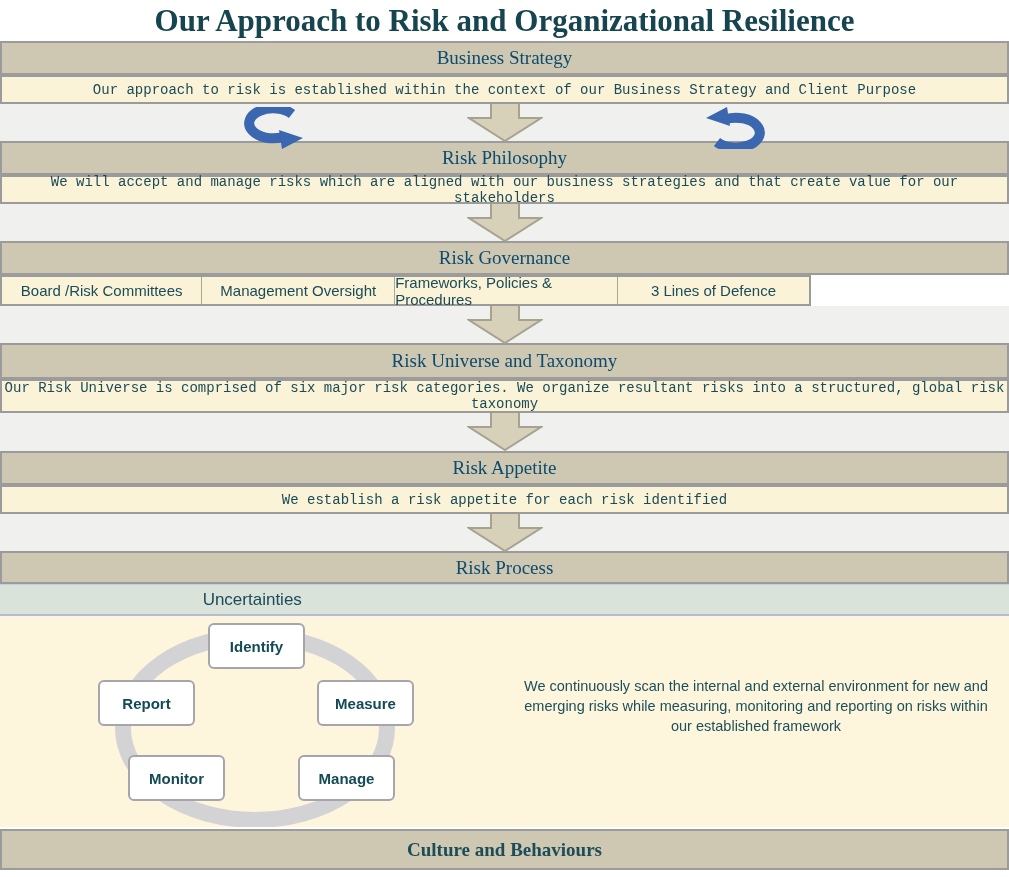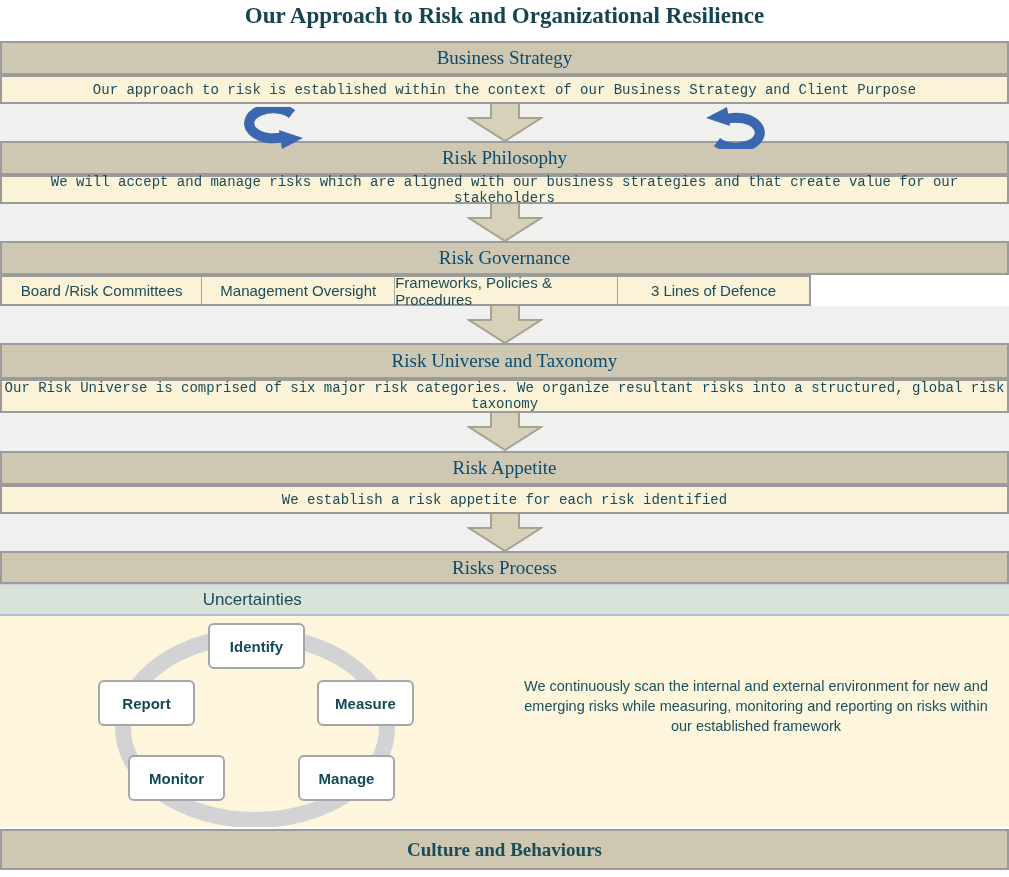--- a/index.html
+++ b/index.html
@@ -8,21 +8,21 @@
     width: 1009px; height: 877px;
     font-family: "Liberation Sans", sans-serif;
     color: #1b4b58;
     overflow: hidden;
   }
   .page { width: 1009px; position: relative; }
 
   .title {
     text-align: center;
     font-family: "Liberation Serif", serif;
-    font-size: 23px;
+    font-size: 31px;
     font-weight: 600;
     color: #16444f;
     padding-top: 3px;
     height: 41px;
   }
 
   .band {
     width: 1009px;
     border: 2px solid #9b9b9b;
     display: flex; align-items: center; justify-content: center;
@@ -227,21 +227,21 @@
 
   <div class="gap">
     <span class="down-arrow">
       <svg width="76" height="38" viewBox="0 0 76 38">
         <polygon points="24,-3 24,14 2,14 38,37 74,14 52,14 52,-3" fill="#d8d1b9" stroke="#a6a292" stroke-width="2"></polygon>
       </svg>
     </span>
   </div>
 
   <div class="band band-header" style="height:33px">
-    <span>Risks Process</span>
+    <span>Risk Process</span>
   </div>
   <div class="split-row">
     <div class="split-cell">Uncertainties</div>
   </div>
 
   <div class="process-content">
     <div class="process-left">
       <span class="cycle-ring">
         <svg width="503" height="211" viewBox="0 0 503 211">
           <ellipse cx="255" cy="112" rx="132" ry="92" fill="none" stroke="#d3d3d6" stroke-width="16"></ellipse>

